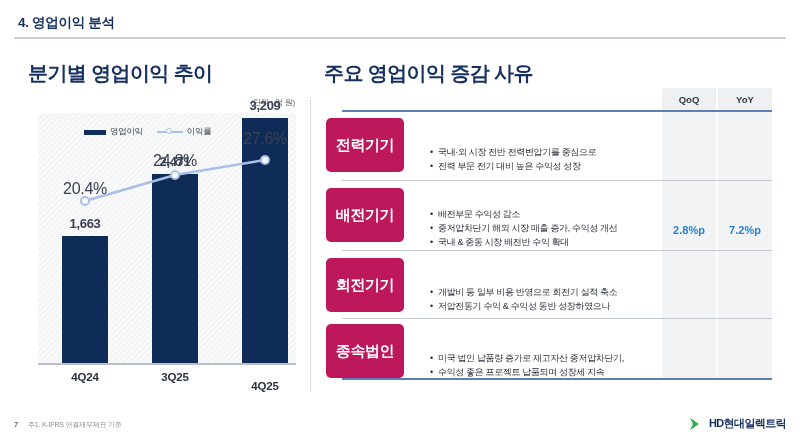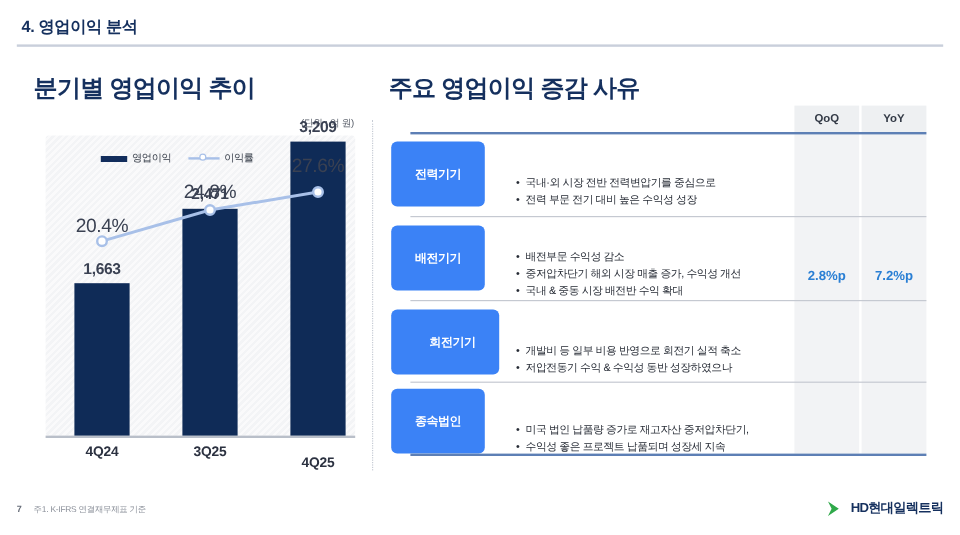--- a/index.html
+++ b/index.html
@@ -211,24 +211,24 @@
     left: 20px; top: 290px;
     width: 430px; height: 1.6px;
     background: #5d7fb5;
   }
 
   .row-tag {
     position: absolute;
     left: 4px;
     width: 78px;
     height: 54px;
-    background: #3b82f6;
+    background: #be185d;
     border-radius: 5px;
     color: #ffffff;
-    font-size: 10px;
+    font-size: 15px;
     font-weight: bold;
     letter-spacing: -0.4px;
     display: flex;
     align-items: center;
     justify-content: center;
   }
   .row-bullets {
     position: absolute;
     left: 92px;
     width: 250px;
@@ -361,21 +361,21 @@
   <div class="row-tag" style="top:100px;">배전기기</div>
   <div class="row-bullets" style="top:104px;">
     <ul>
       <li>배전부문 수익성 감소</li>
       <li>중저압차단기 해외 시장 매출 증가, 수익성 개선</li>
       <li>국내 &amp; 중동 시장 배전반 수익  확대</li>
     </ul>
   </div>
   <div class="row-sep" style="top:162px;"></div>
 
-  <div class="row-tag" style="top:170px;padding-left:12px;">회전기기</div>
+  <div class="row-tag" style="top:170px;">회전기기</div>
   <div class="row-bullets" style="top:182px;">
     <ul>
       <li style="padding-left:8px;">개발비 등 일부 비용 반영으로 회전기 실적 축소</li>
       <li>저압전동기 수익 &amp; 수익성 동반 성장하였으나</li>
     </ul>
   </div>
   <div class="row-sep" style="top:230px;"></div>
 
   <div class="row-tag" style="top:236px;">종속법인</div>
   <div class="row-bullets" style="top:248px;">

